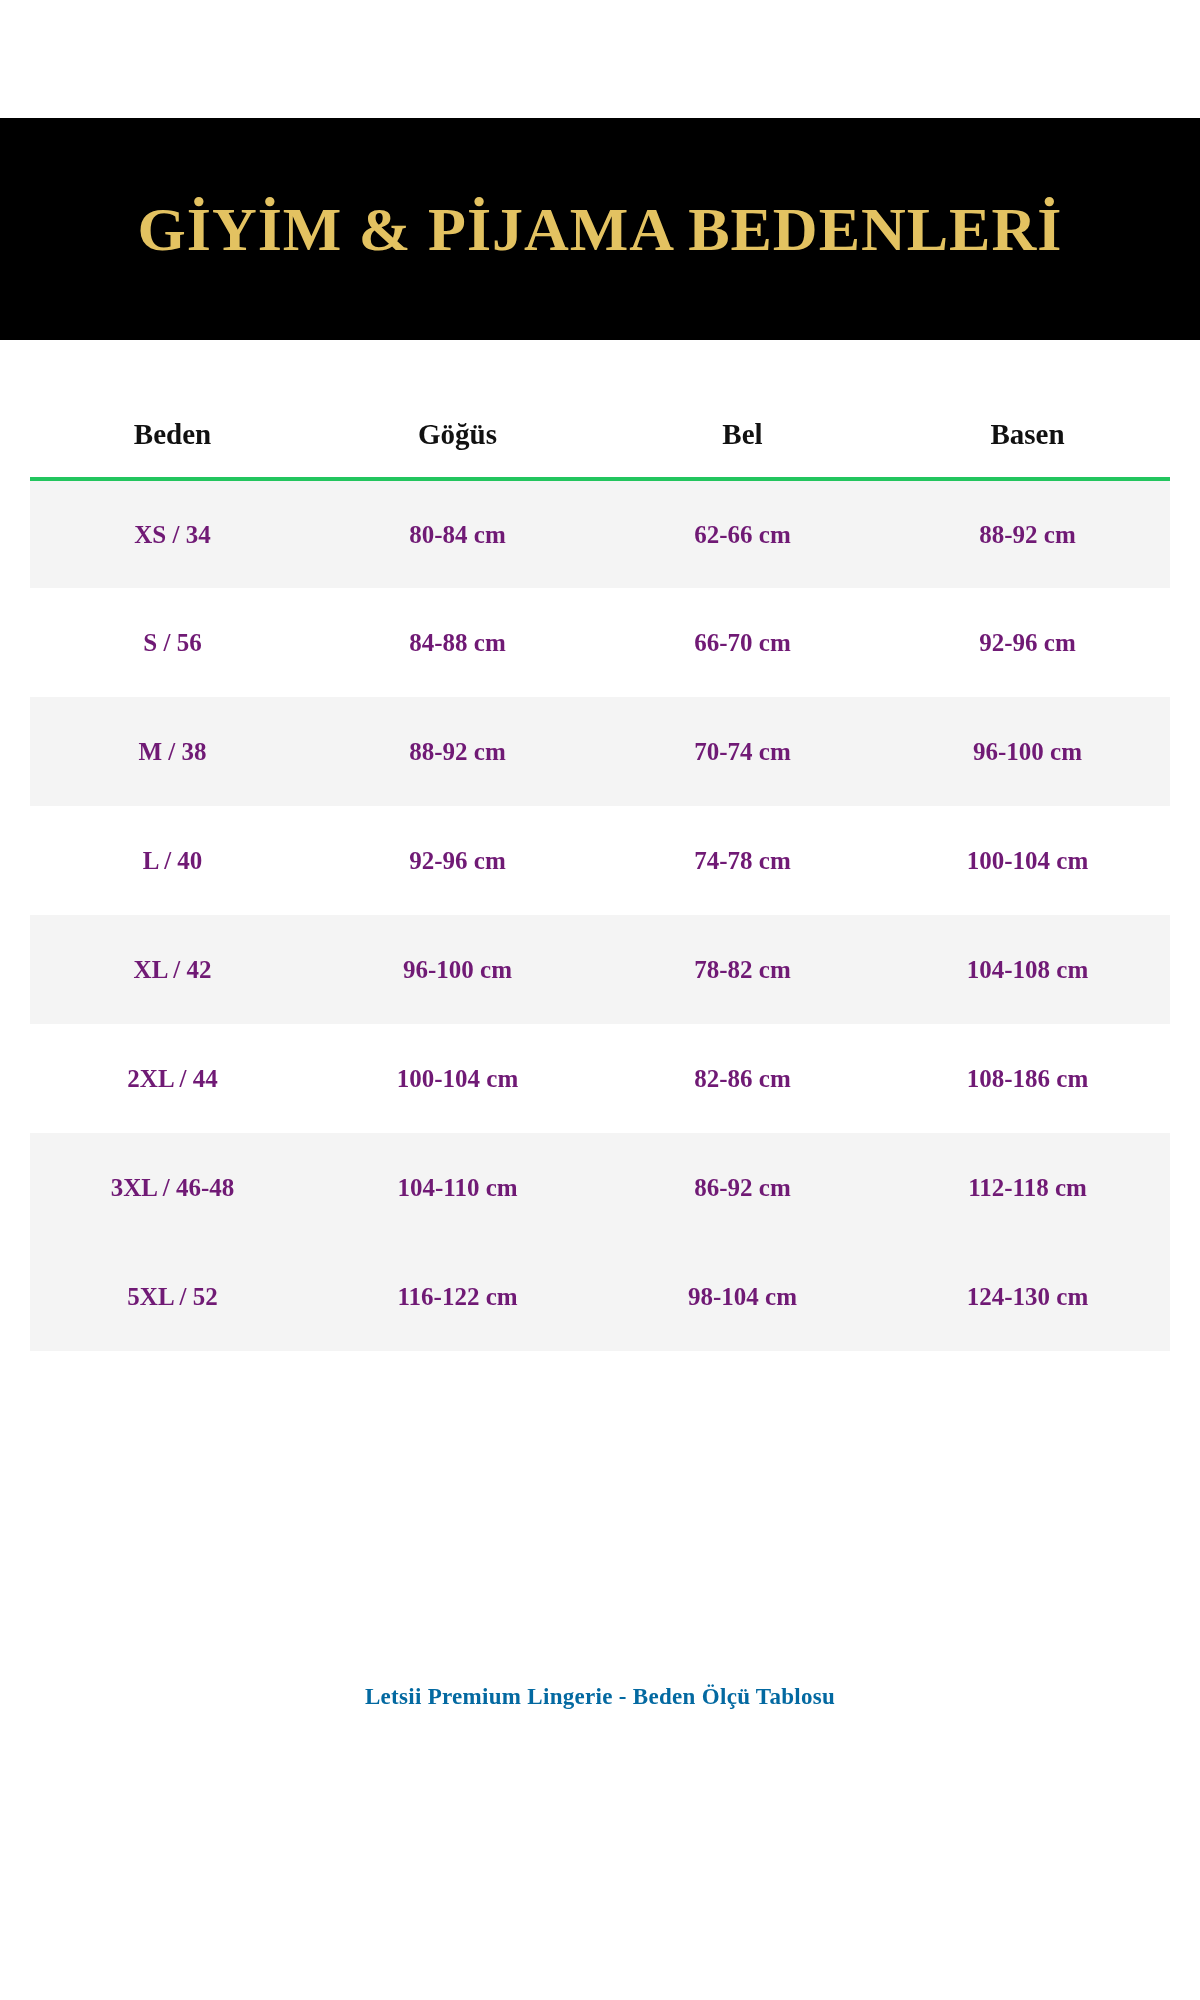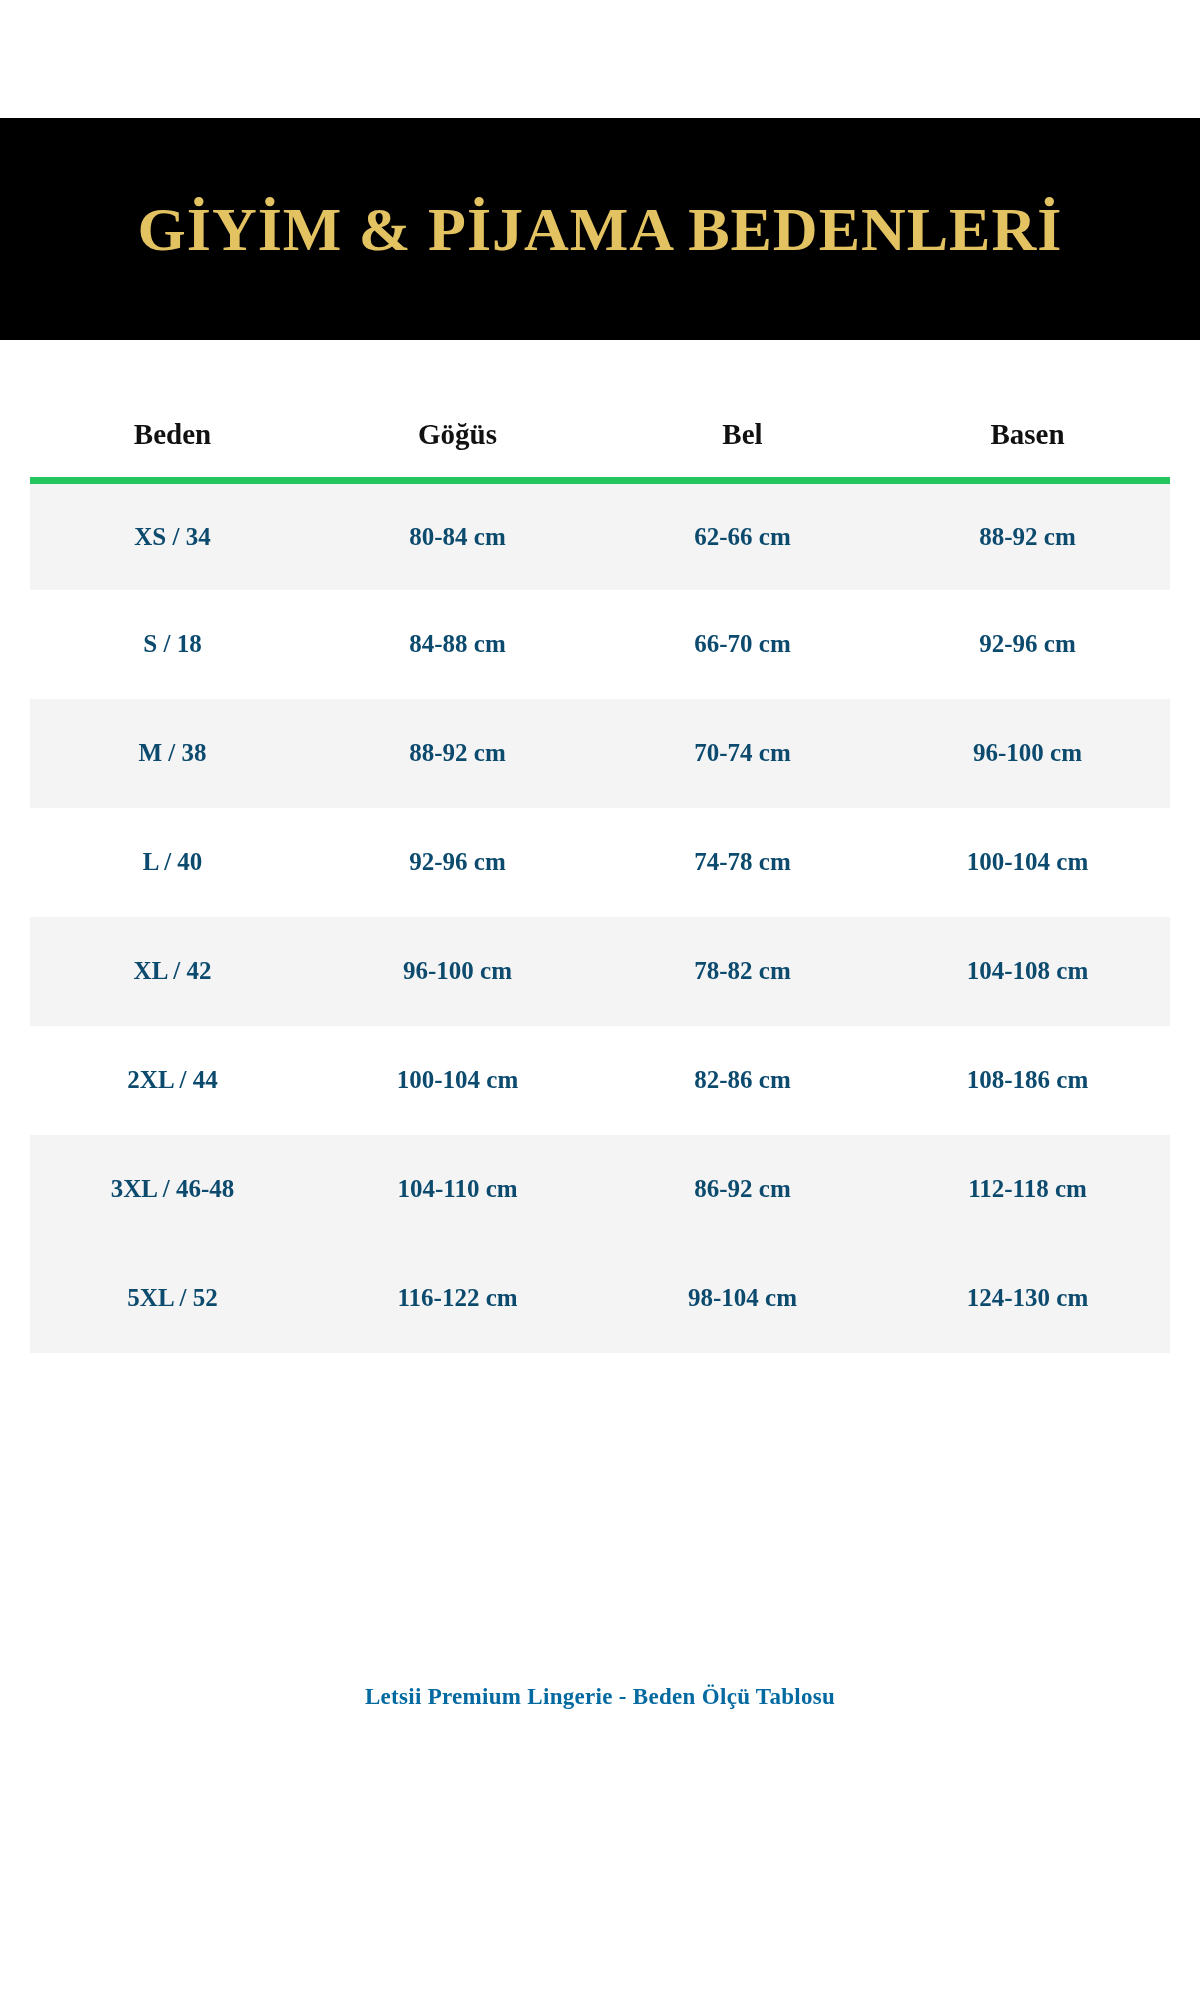--- a/index.html
+++ b/index.html
@@ -53,32 +53,32 @@
     border-collapse: collapse;
     table-layout: fixed;
   }
   table.size-table thead th {
     font-family: "Liberation Serif", serif;
     font-weight: bold;
     font-size: 29px;
     color: #111111;
     padding: 0 0 26px 0;
     text-align: center;
-    border-bottom: 7px solid #22c55e;
+    border-bottom: 4px solid #22c55e;
   }
   table.size-table thead th.col-beden { width: 25%; }
   table.size-table thead th.col-gogus { width: 25%; }
   table.size-table thead th.col-bel   { width: 25%; text-align: center; }
   table.size-table thead th.col-basen { width: 25%; }
 
   table.size-table tbody td {
     font-family: "Liberation Serif", serif;
     font-weight: bold;
     font-size: 25px;
-    color: #0c4a6e;
+    color: #701a75;
     text-align: center;
     height: 109px;
     vertical-align: middle;
     padding: 0;
   }
   table.size-table tbody tr.odd td {
     background: #f4f4f4;
   }
   table.size-table tbody tr.even td {
     background: #ffffff;
@@ -119,21 +119,21 @@
         </tr>
       </thead>
       <tbody>
         <tr class="odd">
           <td>XS / 34</td>
           <td>80-84 cm</td>
           <td>62-66 cm</td>
           <td>88-92 cm</td>
         </tr>
         <tr class="even">
-          <td>S / 18</td>
+          <td>S / 56</td>
           <td>84-88 cm</td>
           <td>66-70 cm</td>
           <td>92-96 cm</td>
         </tr>
         <tr class="odd">
           <td>M / 38</td>
           <td>88-92 cm</td>
           <td>70-74 cm</td>
           <td>96-100 cm</td>
         </tr>

